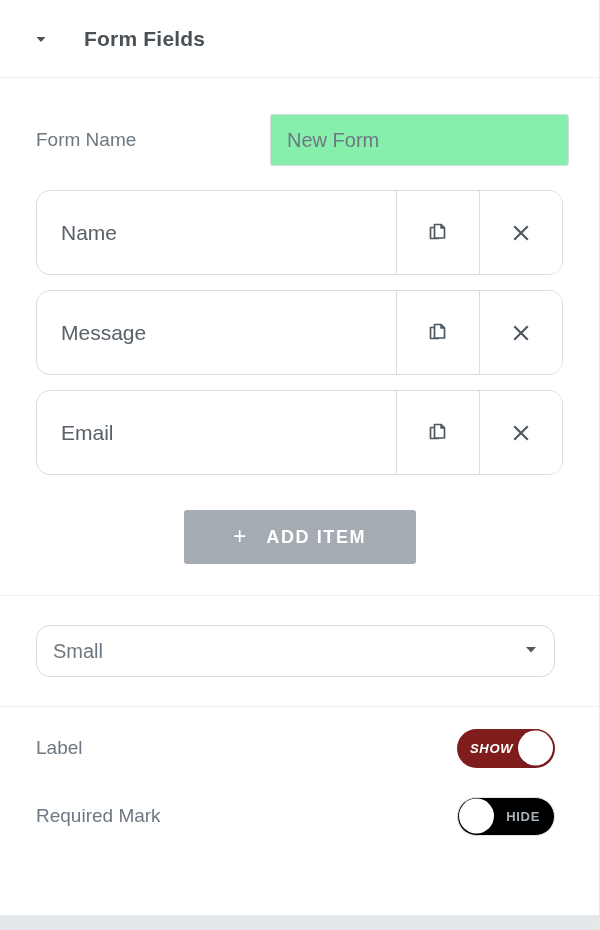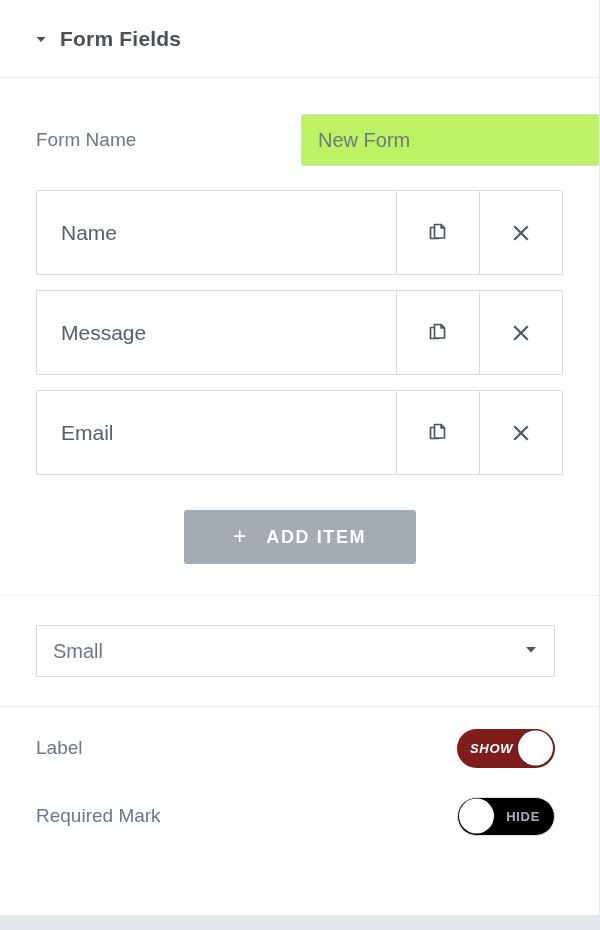--- a/index.html
+++ b/index.html
@@ -22,21 +22,21 @@
   }
 
   
   .section-header {
     height: 78px;
     display: flex;
     align-items: center;
     padding: 0 20px 0 34px;
     border-bottom: 1px solid #eceef2;
     background: #ffffff;
-    gap: 12px;
+    gap: 36px;
   }
   .caret-icon {
     width: 14px;
     height: 14px;
     display: flex;
     align-items: center;
     justify-content: center;
     flex: 0 0 auto;
   }
   .caret-icon svg { display: block; }
@@ -46,60 +46,59 @@
     color: #495157;
     letter-spacing: 0.2px;
     line-height: 1;
   }
 
   
   .control-row {
     display: flex;
     align-items: center;
     padding: 0 44px 0 36px;
-    gap: 31px;
   }
   .control-label {
     font-size: 19px;
     color: #6d7882;
     line-height: 1.2;
     flex: 0 0 auto;
     white-space: nowrap;
   }
 
   
   .form-name-row {
     height: 122px;
     padding-top: 2px;
   }
   .form-name-row .control-label { width: 234px; }
   .text-input {
     flex: 1;
     height: 52px;
     border: 1px solid #d5dadf;
     border-radius: 3px;
-    background: #bef264;
+    background: #86efac;
     font-family: "Liberation Sans", sans-serif;
     font-size: 20px;
     color: #6d7882;
     padding: 0 16px;
     outline: none;
   }
 
   
   .repeater {
     padding: 0 36px 0 36px;
     margin-top: -10px;
   }
   .repeater-row {
     display: flex;
     align-items: stretch;
     height: 85px;
     border: 1px solid #d8dde2;
-    border-radius: 1px;
+    border-radius: 14px;
     background: #ffffff;
     margin-bottom: 15px;
     overflow: hidden;
   }
   .repeater-title {
     flex: 1;
     display: flex;
     align-items: center;
     padding-left: 24px;
     font-size: 21px;
@@ -160,21 +159,21 @@
   .select-row .control-label { width: 234px; }
   .select-wrap {
     flex: 1;
     position: relative;
     height: 52px;
   }
   .select-box {
     width: 100%;
     height: 52px;
     border: 1px solid #d5dadf;
-    border-radius: 1px;
+    border-radius: 14px;
     background: #ffffff;
     display: flex;
     align-items: center;
     padding: 0 16px;
     font-size: 20px;
     color: #6d7882;
     cursor: pointer;
   }
   .select-caret {
     position: absolute;

